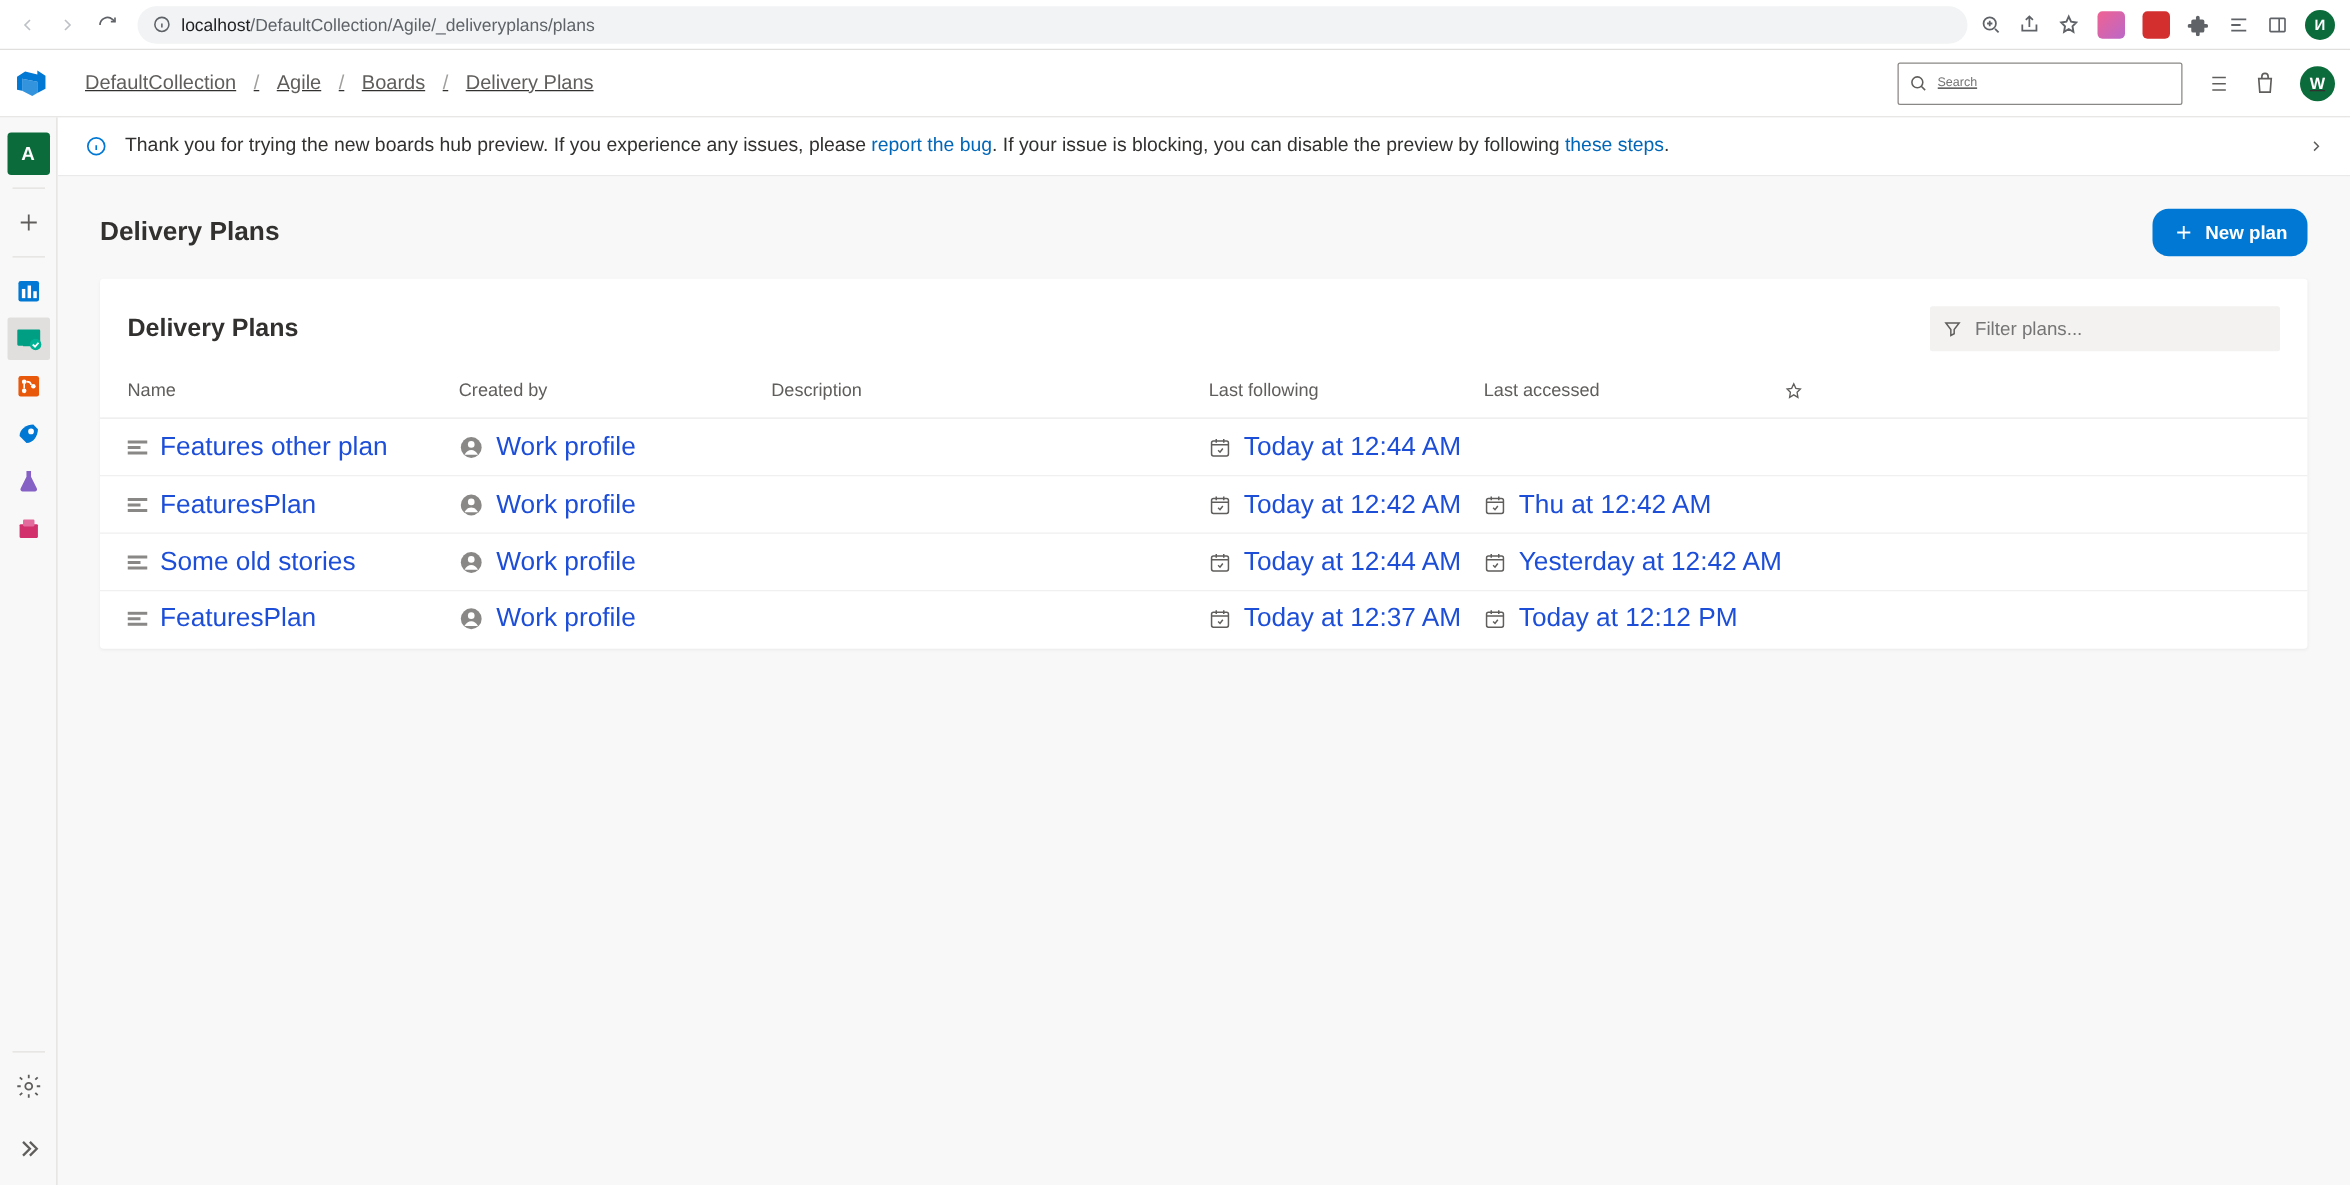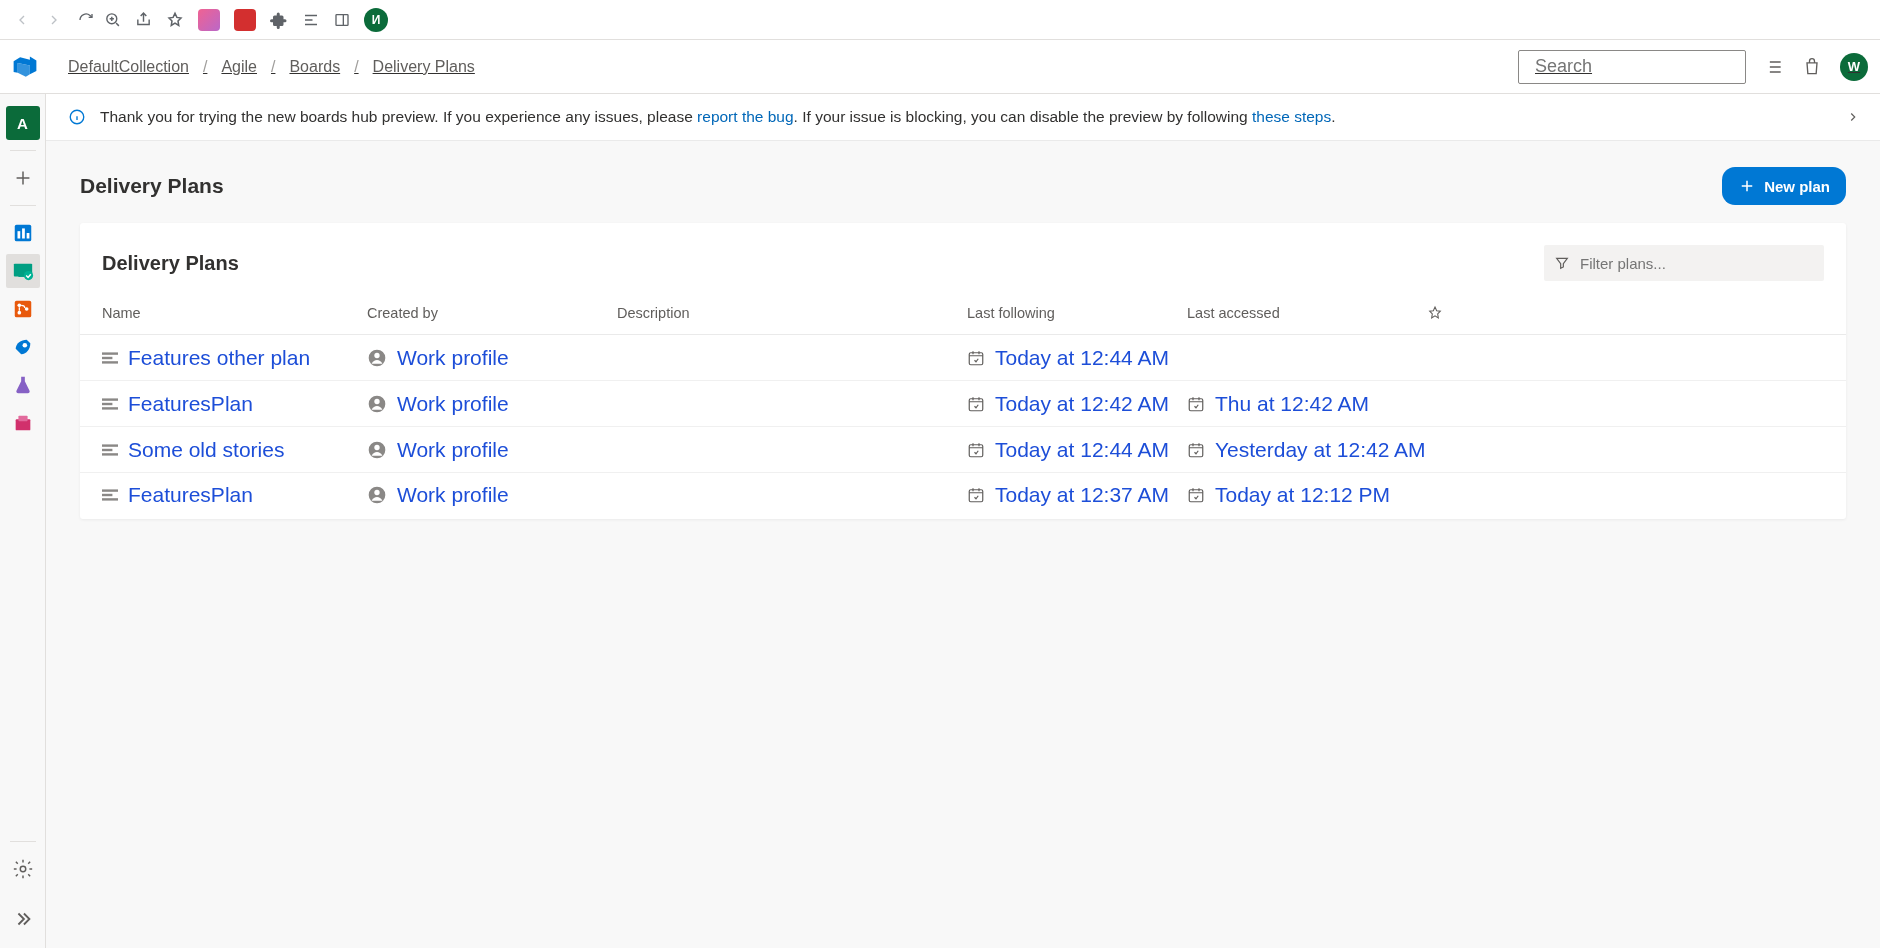--- a/index.html
+++ b/index.html
@@ -17,21 +17,21 @@
   .avatar-circle { width: 24px; height:24px; border-radius:50%; background:#0b6b3a; color:#fff; display:flex; align-items:center; justify-content:center; font-size:12px; font-weight:600; }
 
   
   .devops-header { height: 54px; display: flex; align-items: center; border-bottom: 1px solid #e1dfdd; padding: 0 12px; gap: 12px; text-decoration: underline; }
   .logo-azdo { width: 26px; height: 26px; }
   .breadcrumbs { display:flex; align-items:center; gap: 14px; font-size: 16px; color:#605e5c; margin-left: 18px; }
   .breadcrumbs .sep { color:#a19f9d; }
   .breadcrumbs span.crumb { cursor:pointer; }
   .header-right { margin-left:auto; display:flex; align-items:center; gap: 18px; }
   .search-box { width: 228px; height: 34px; border:1px solid #8a8886; border-radius:2px; display:flex; align-items:center; padding: 0 8px; gap:8px; color:#605e5c; font-size:14.5px; }
-  .search-box input { border:none; outline:none; flex:1; font-size:18px; background:transparent; }
+  .search-box input { border:none; outline:none; flex:1; font-size:10px; background:transparent; }
   .hdr-ico { width: 20px; height:20px; color:#605e5c; }
   .avatar-sq { width: 28px; height:28px; border-radius:50%; background:#0b6b3a; color:#fff; display:flex; align-items:center; justify-content:center; font-size:13px; font-weight:600; }
 
   
   .main-row { flex:1; display:flex; min-height:0; }
   .leftnav { width: 46px; background:#f8f8f8; border-right:1px solid #e1dfdd; display:flex; flex-direction:column; align-items:center; padding-top:12px; gap: 4px; position:relative; }
   .nav-item { width: 34px; height: 34px; display:flex; align-items:center; justify-content:center; border-radius:2px; position:relative; }
   .nav-item.project { background:#0b6b3a; color:#fff; font-weight:600; font-size:15px; border-radius:3px; }
   .nav-item.active { background:#e1dfdd; }
   .nav-sep { width: 26px; height:1px; background:#e1dfdd; margin: 6px 0; }
@@ -82,20 +82,27 @@
   <div class="nav-btn disabled">
     <svg width="16" height="16" viewBox="0 0 24 24" fill="none" stroke="currentColor" stroke-width="2">
         <path d="M9 18l6-6-6-6"></path>
       </svg>
   </div>
   <div class="nav-btn">
     <svg width="16" height="16" viewBox="0 0 24 24" fill="none" stroke="currentColor" stroke-width="2">
         <path d="M3 12a9 9 0 0 1 15-6.7L21 8"></path>
         <path d="M21 3v5h-5"></path>
       </svg>
+  </div>
+  <div class="addr">
+    <svg width="15" height="15" viewBox="0 0 24 24" fill="none" stroke="currentColor" stroke-width="2">
+        <circle cx="12" cy="12" r="9"></circle>
+        <path d="M12 8v.01M12 11v5"></path>
+      </svg>
+    <span><span class="host">localhost</span><span>/DefaultCollection/Agile/_deliveryplans/plans</span></span>
   </div>
   <div class="addr-icons">
     <svg width="17" height="17" viewBox="0 0 24 24" fill="none" stroke="currentColor" stroke-width="2">
         <circle cx="11" cy="11" r="7"></circle>
         <path d="M21 21l-4-4M8 11h6M11 8v6"></path>
       </svg>
     <svg width="17" height="17" viewBox="0 0 24 24" fill="none" stroke="currentColor" stroke-width="2">
         <path d="M4 12v7h16v-7"></path>
         <path d="M12 3v12M8 7l4-4 4 4"></path>
       </svg>

